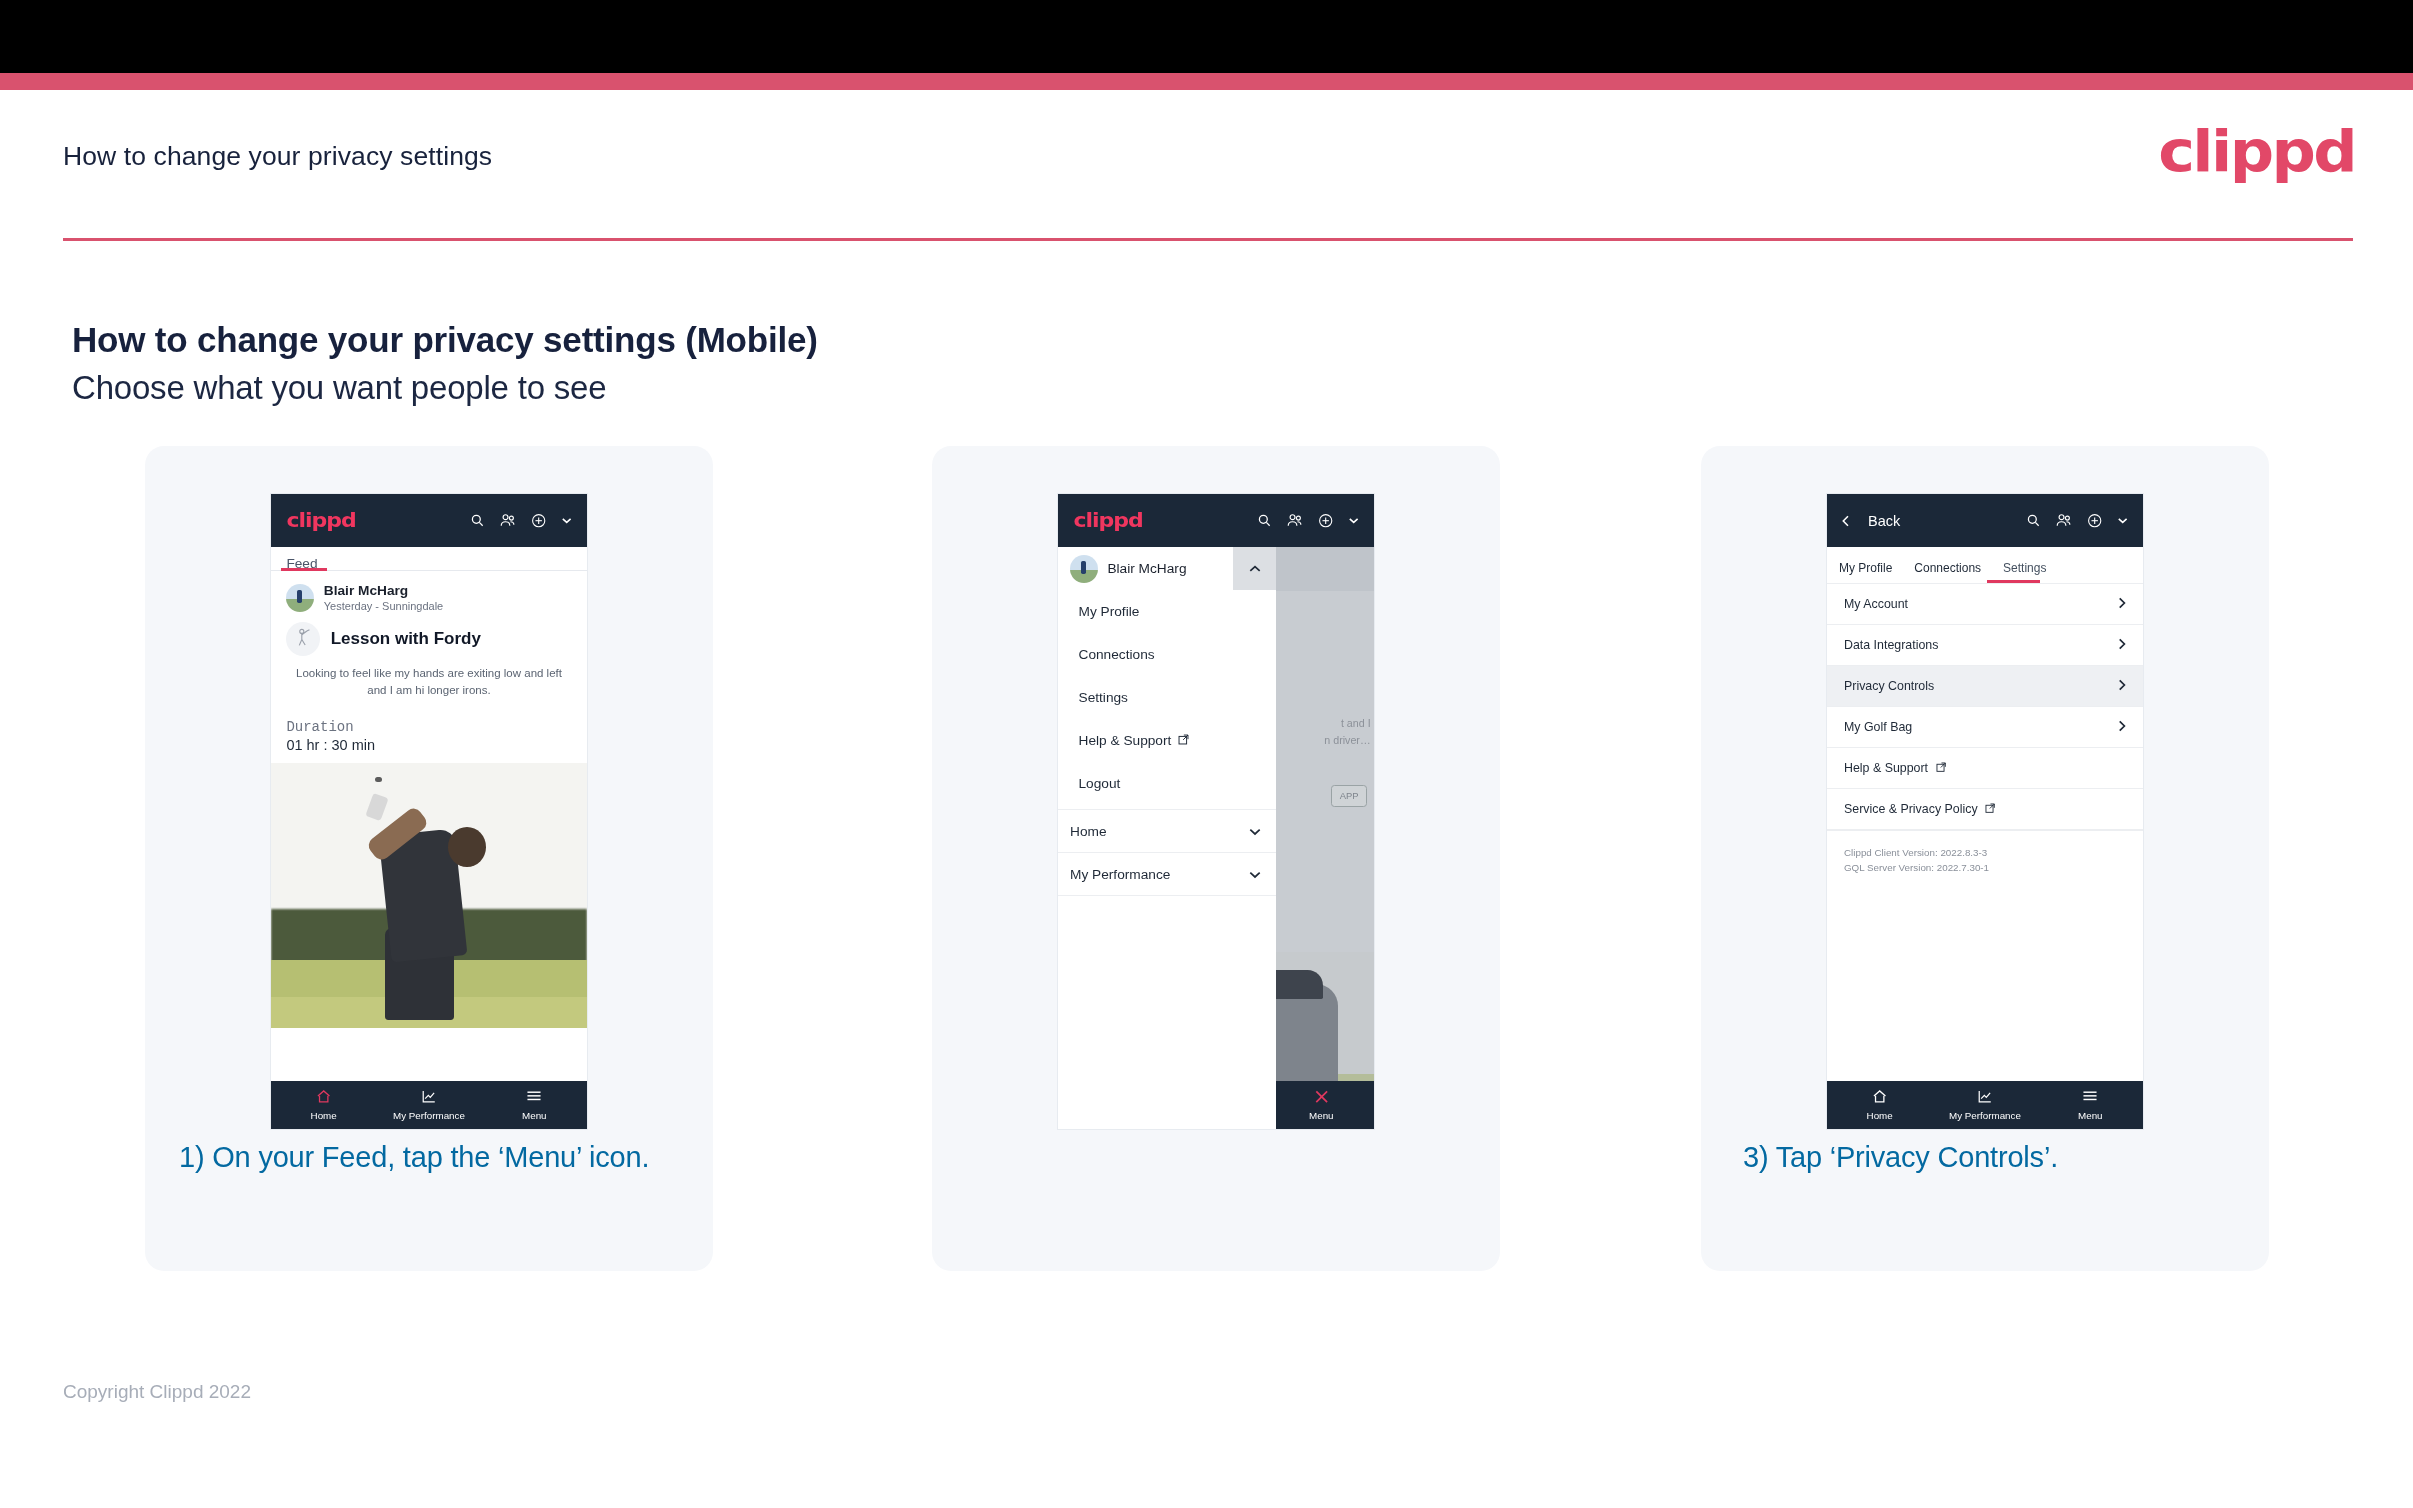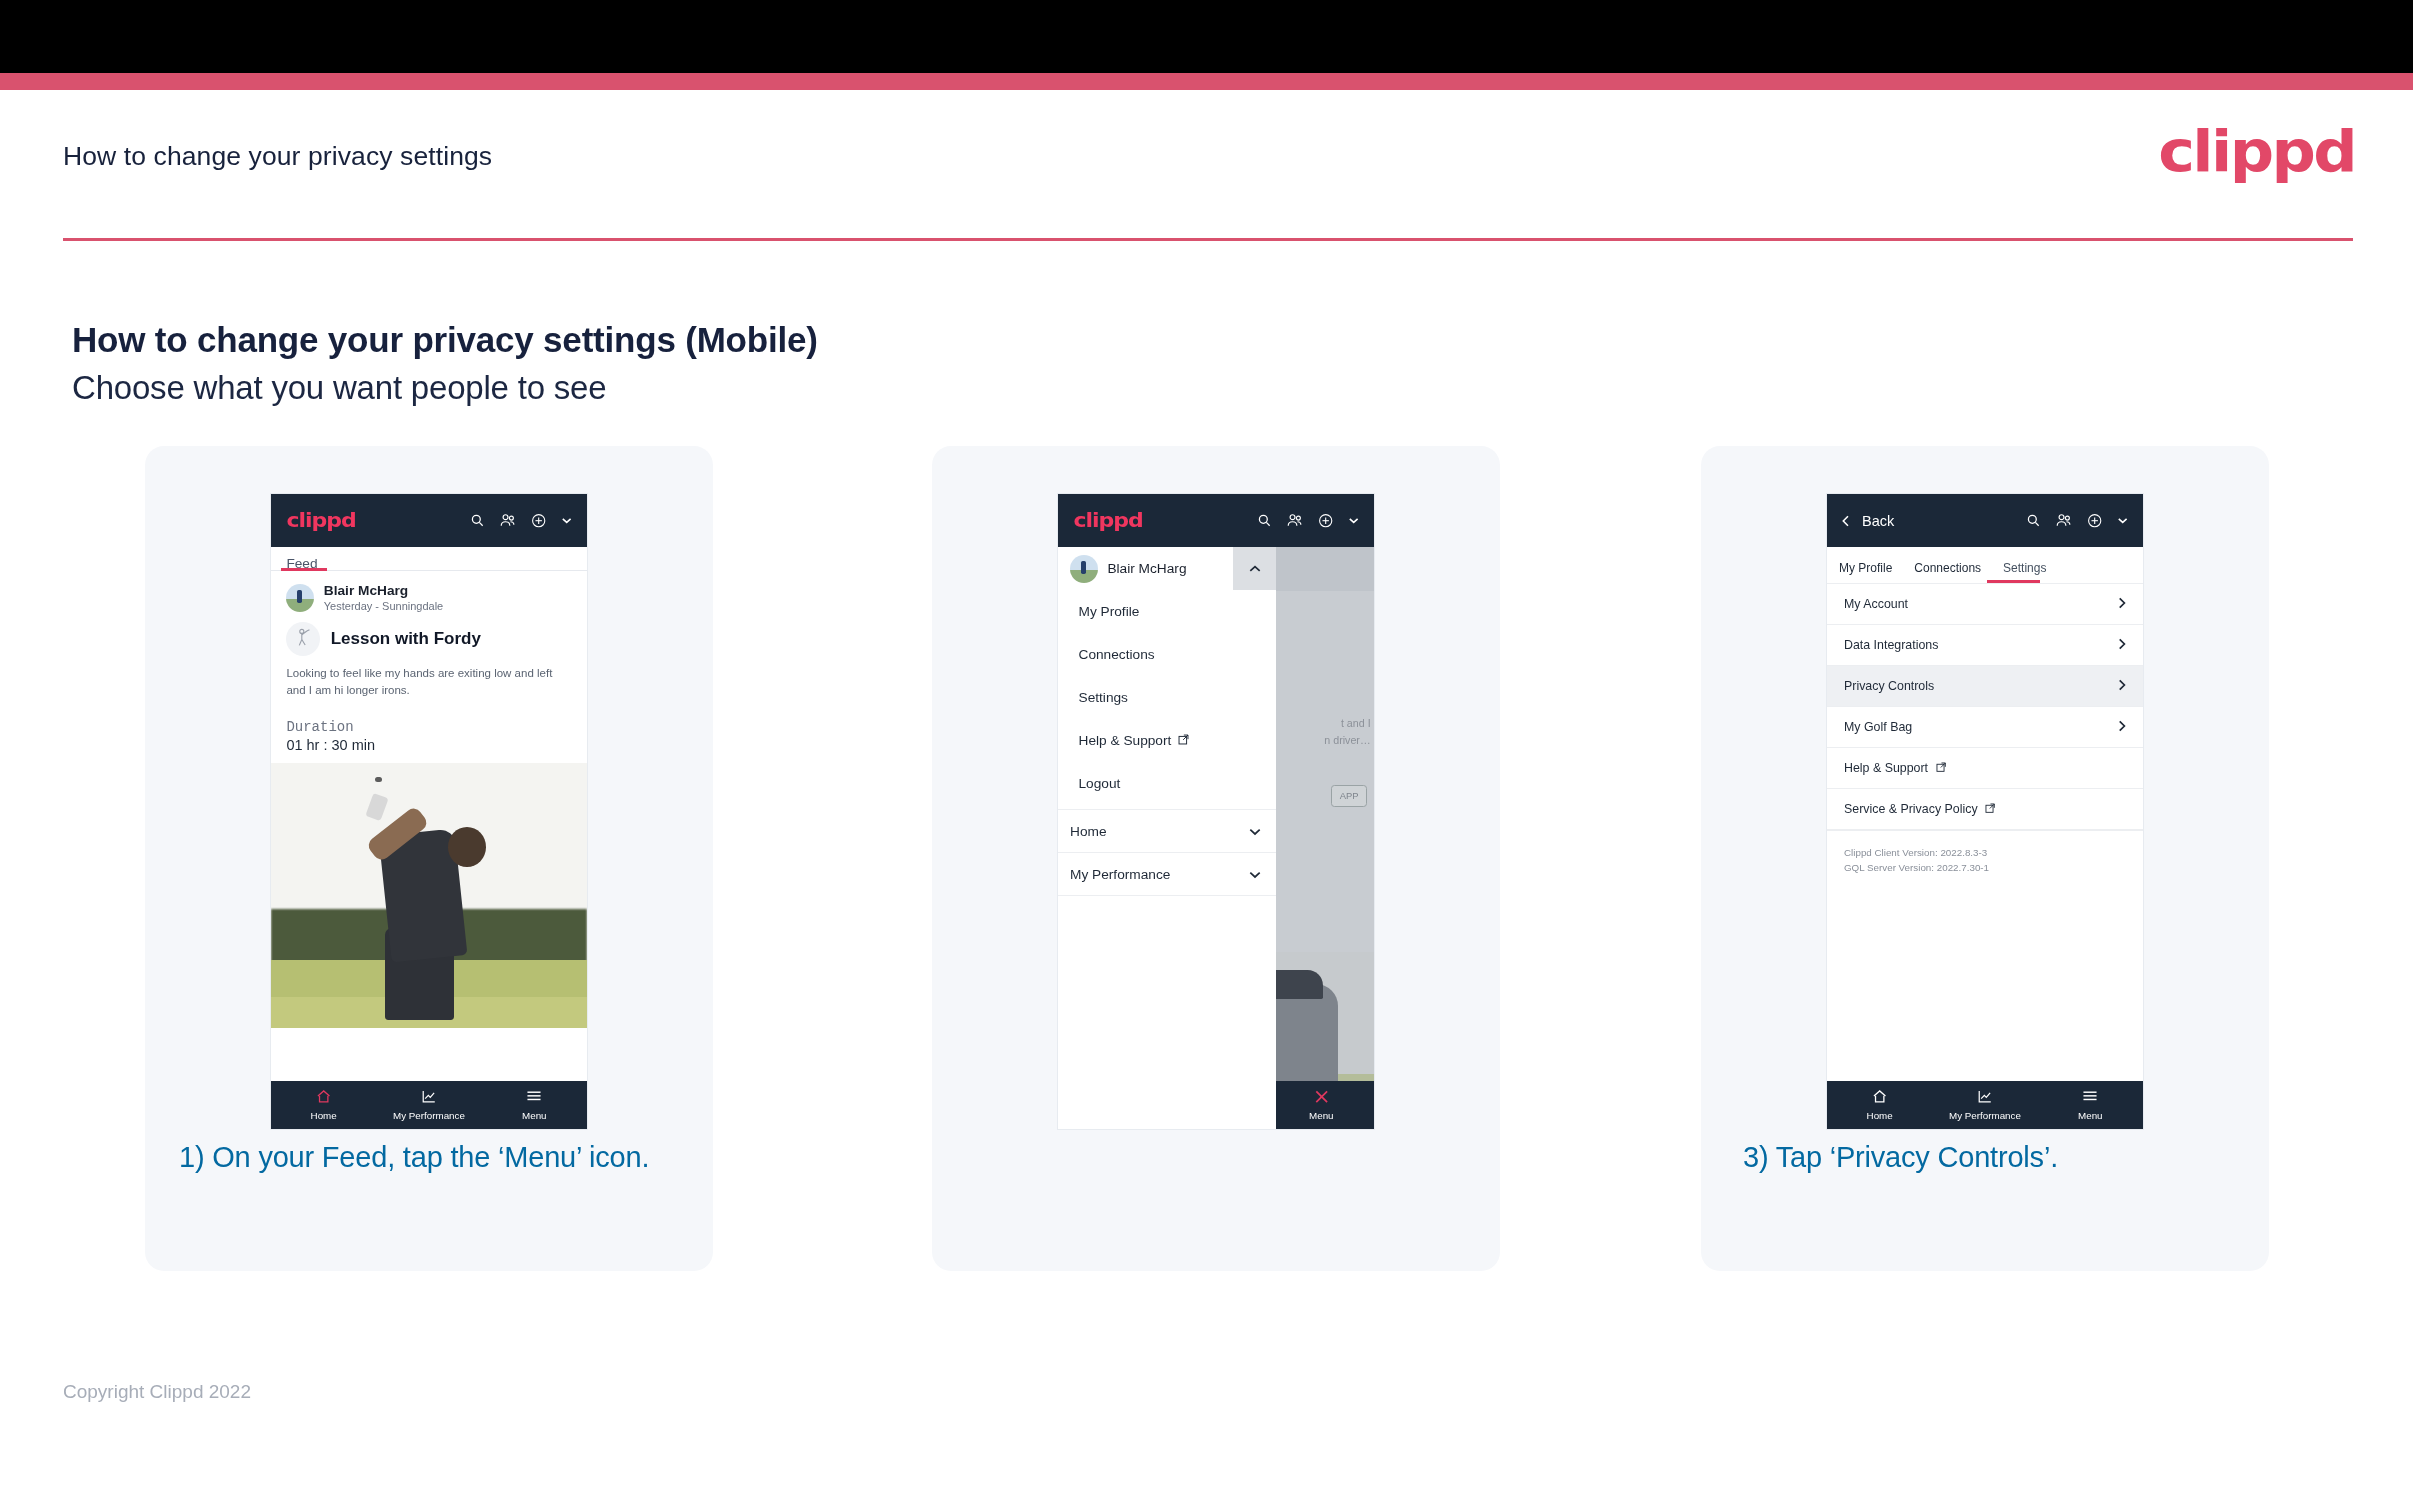--- a/index.html
+++ b/index.html
@@ -60,21 +60,21 @@
   .topbar {
     position: relative; height: 53px; background: #1b2838;
     display: flex; align-items: center; padding: 0 15.4px;
   }
   .topbar .logo {
     font-size: 22px; font-weight: 700; color: #f0365f;
     font-family: "DejaVu Sans", sans-serif; letter-spacing: -1px;
     transform: scaleY(0.92);
   }
   .topbar .back {
-    display: flex; align-items: center; gap: 12px; color: #fff; font-size: 14.5px;
+    display: flex; align-items: center; gap: 18px; color: #fff; font-size: 14.5px;
   }
   .topbar .spacer { flex: 1; }
   .topbar .icons { display: flex; align-items: center; gap: 15.4px; }
   .ic { display: inline-flex; align-items: center; justify-content: center; }
   .ic svg { display: block; }
 
   
   .feedtabs { position: relative; height: 24px; border-bottom: 0.9px solid #e6e9ee; background: #fff; }
   .feedtabs .lbl { position: absolute; left: 15.4px; top: 8.5px; font-size: 13.7px; color: #4a5568; }
   .feedtabs .underline { position: absolute; left: 10.3px; bottom: -0.9px; width: 46px; height: 3.4px; background: #e0385f; }
@@ -92,21 +92,21 @@
     background: #26406b; border-radius: 1.7px;
   }
   .post-name { font-size: 13.7px; font-weight: 700; color: #1a202c; line-height: 1.15; }
   .post-meta { font-size: 11px; color: #6b7280; line-height: 1.3; }
   .lesson-row { display: flex; align-items: center; gap: 10.3px; margin-top: 9.4px; }
   .lesson-ic {
     width: 34px; height: 34px; border-radius: 50%; background: #f1f3f6; flex: none;
     display: flex; align-items: center; justify-content: center;
   }
   .lesson-title { font-size: 17px; font-weight: 700; color: #111827; }
-  .post-body { font-size: 11.5px; color: #5b6472; line-height: 1.5; margin-top: 8.5px; }
+  .post-body { font-size: 11.5px; color: #5b6472; line-height: 1.5; margin-top: 8.5px; text-align: center; }
   .dur-lbl { font-size: 14px; color: #6b7280; margin-top: 20px; font-family: Liberation Mono, monospace; }
   .dur-val { font-size: 14.5px; color: #1f2937; margin-top: 1.7px; }
 
   .golfshot {
     position: relative; margin-top: 10.3px; height: 265px; overflow: hidden;
     background: #f2f2ee;
   }
   .gs-sky { position: absolute; inset: 0 0 40% 0; background: #f4f4f1; }
   .gs-trees { position: absolute; left: 0; right: 0; top: 55%; height: 22%; background: #4c5a3c; filter: blur(0.9px); }
   .gs-fair { position: absolute; left: 0; right: 0; bottom: 0; height: 26%; background: #b6bf72; }

